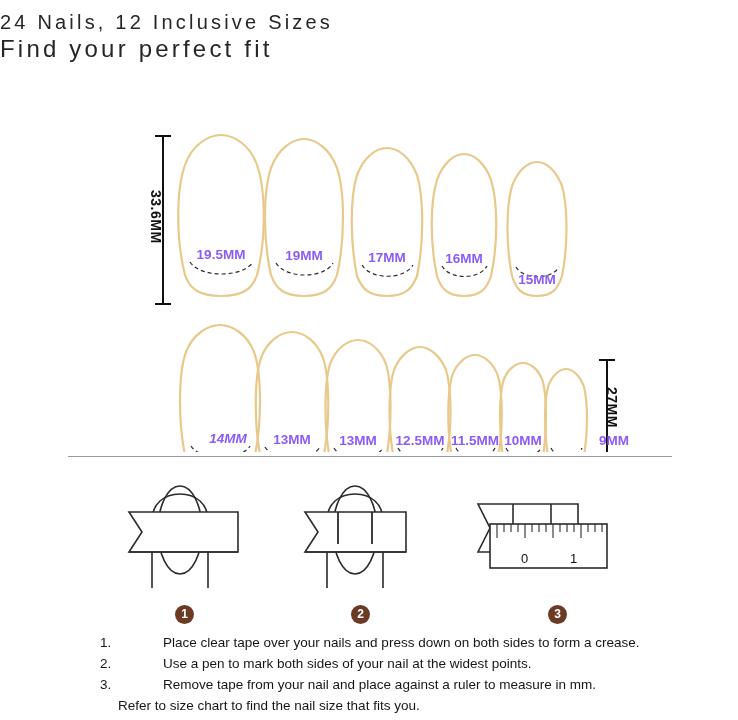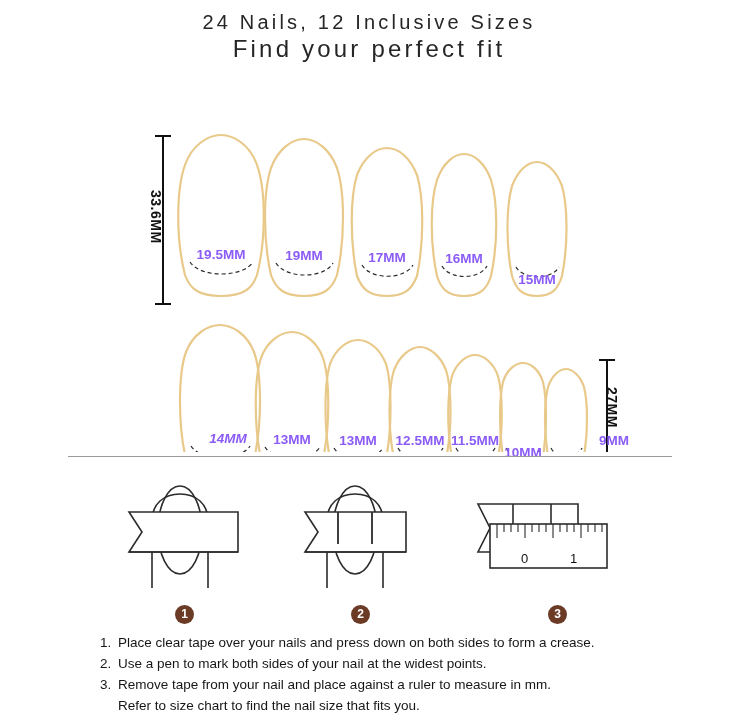--- a/index.html
+++ b/index.html
@@ -11,21 +11,21 @@
     width: 738px;
     height: 720px;
     font-family: "Liberation Sans", sans-serif;
     color: #1a1a1a;
     position: relative;
     overflow: hidden;
   }
 
   
   .header {
-    text-align: center;
+    text-align: left;
     padding-top: 8px;
   }
   .title-line1 {
     font-size: 20px;
     letter-spacing: 3.2px;
     color: #262626;
     font-weight: 400;
     line-height: 28px;
   }
   .title-line2 {
@@ -120,21 +120,21 @@
   .instr-row {
     display: flex;
     font-size: 13.5px;
     line-height: 21px;
     color: #161616;
   }
   .instr-num {
     width: 18px;
     flex: 0 0 18px;
   }
-  .instr-text { flex: 1 1 auto; }
+  .instr-text { flex: 1 1 auto; margin-left: 45px; }
   .instr-sub {
     margin-left: 18px;
     font-size: 13.5px;
     line-height: 21px;
     color: #161616;
   }
 </style>
 </head>
 <body>
 
@@ -208,21 +208,21 @@
   <div class="nail-label" style="left:304px; top:186px;text-align:right;">19MM</div>
   <div class="nail-label" style="left:387px; top:188px;">17MM</div>
   <div class="nail-label" style="left:464px; top:189px;">16MM</div>
   <div class="nail-label" style="left:537px; top:190px;margin-top:20px;">15MM</div>
 
   <div class="nail-label" style="left:228px; top:369px;font-style:italic;">14MM</div>
   <div class="nail-label" style="left:292px; top:370px;">13MM</div>
   <div class="nail-label" style="left:358px; top:371px;">13MM</div>
   <div class="nail-label" style="left:420px; top:371px;">12.5MM</div>
   <div class="nail-label" style="left:475px; top:371px;">11.5MM</div>
-  <div class="nail-label" style="left:523px; top:371px;margin-top:12px;">10MM</div>
+  <div class="nail-label" style="left:523px; top:371px;">10MM</div>
   <div class="nail-label" style="left:566px; top:371px;margin-left:48px;">9MM</div>
 
   <div class="dim-label dim-left">33.6MM</div>
   <div class="dim-label dim-right">27MM</div>
 </div>
 
 <div class="divider"></div>
 
 <div class="steps-area">
   <svg width="738" height="160" viewBox="0 0 738 160">

